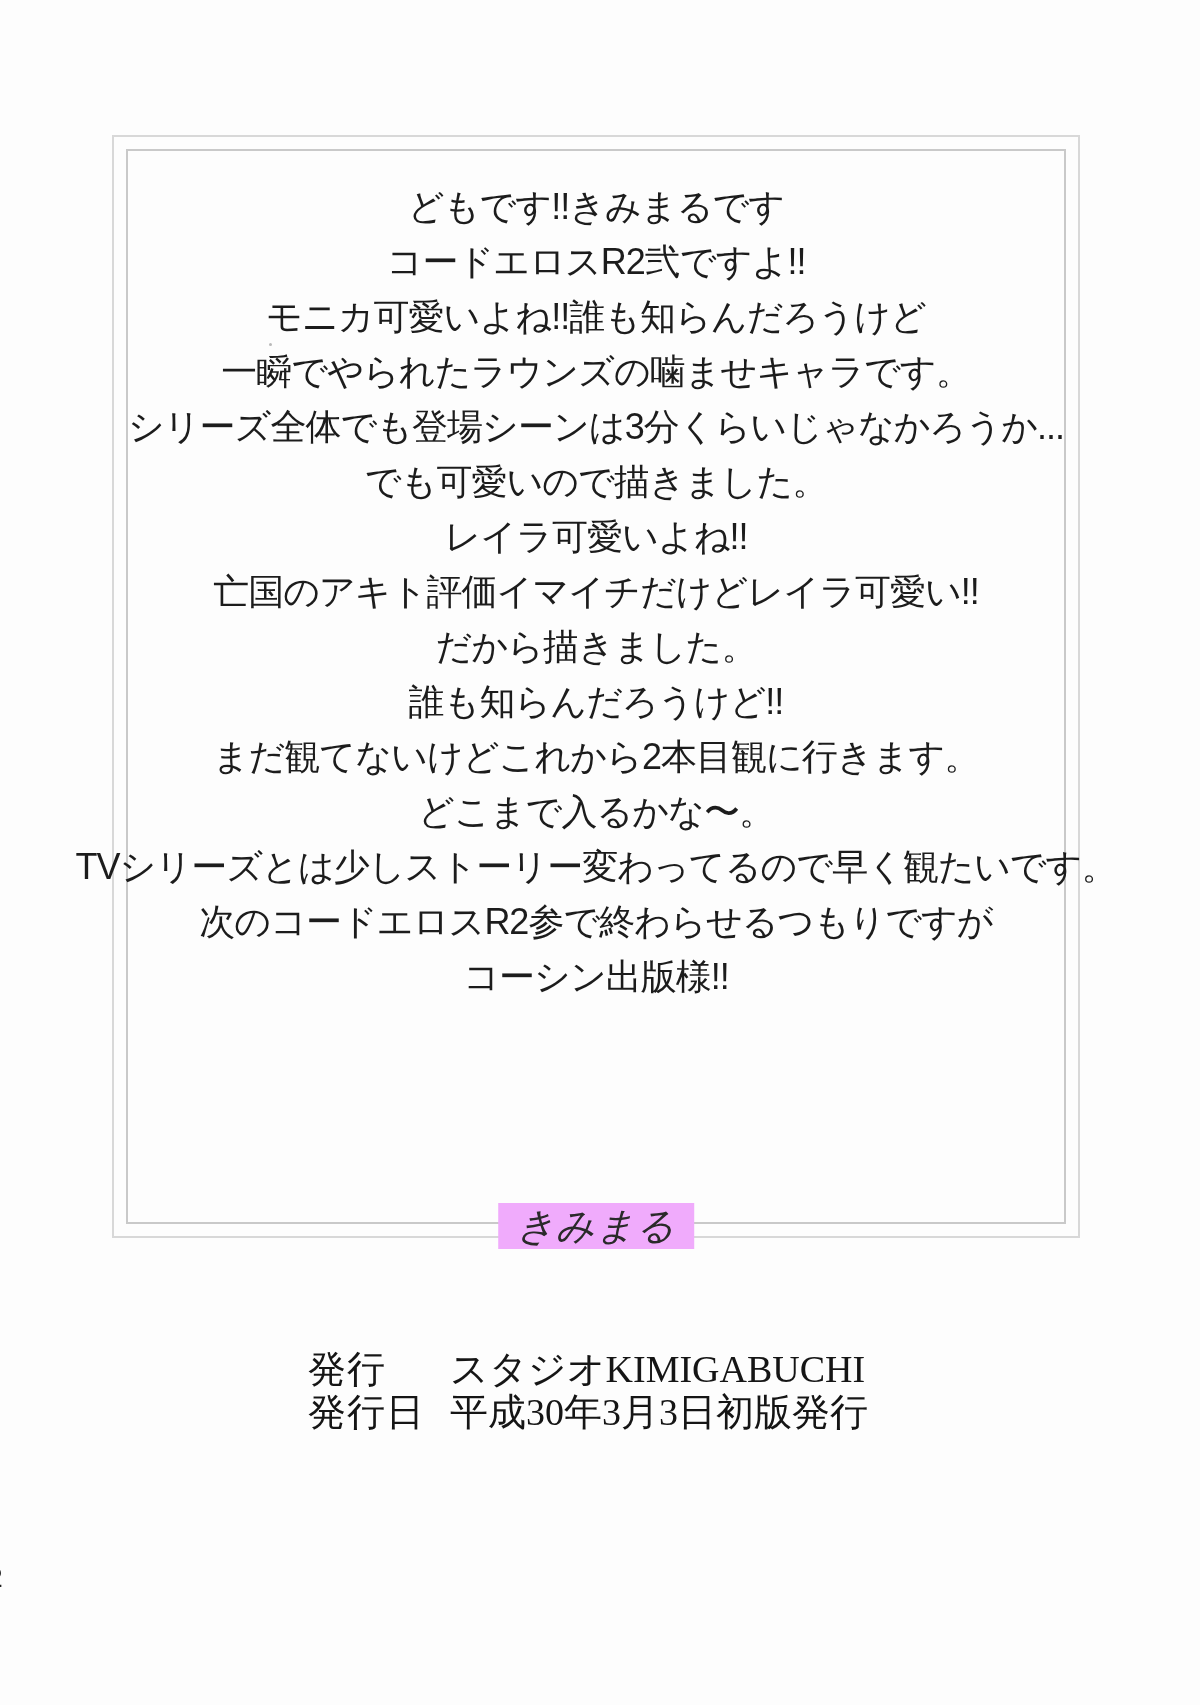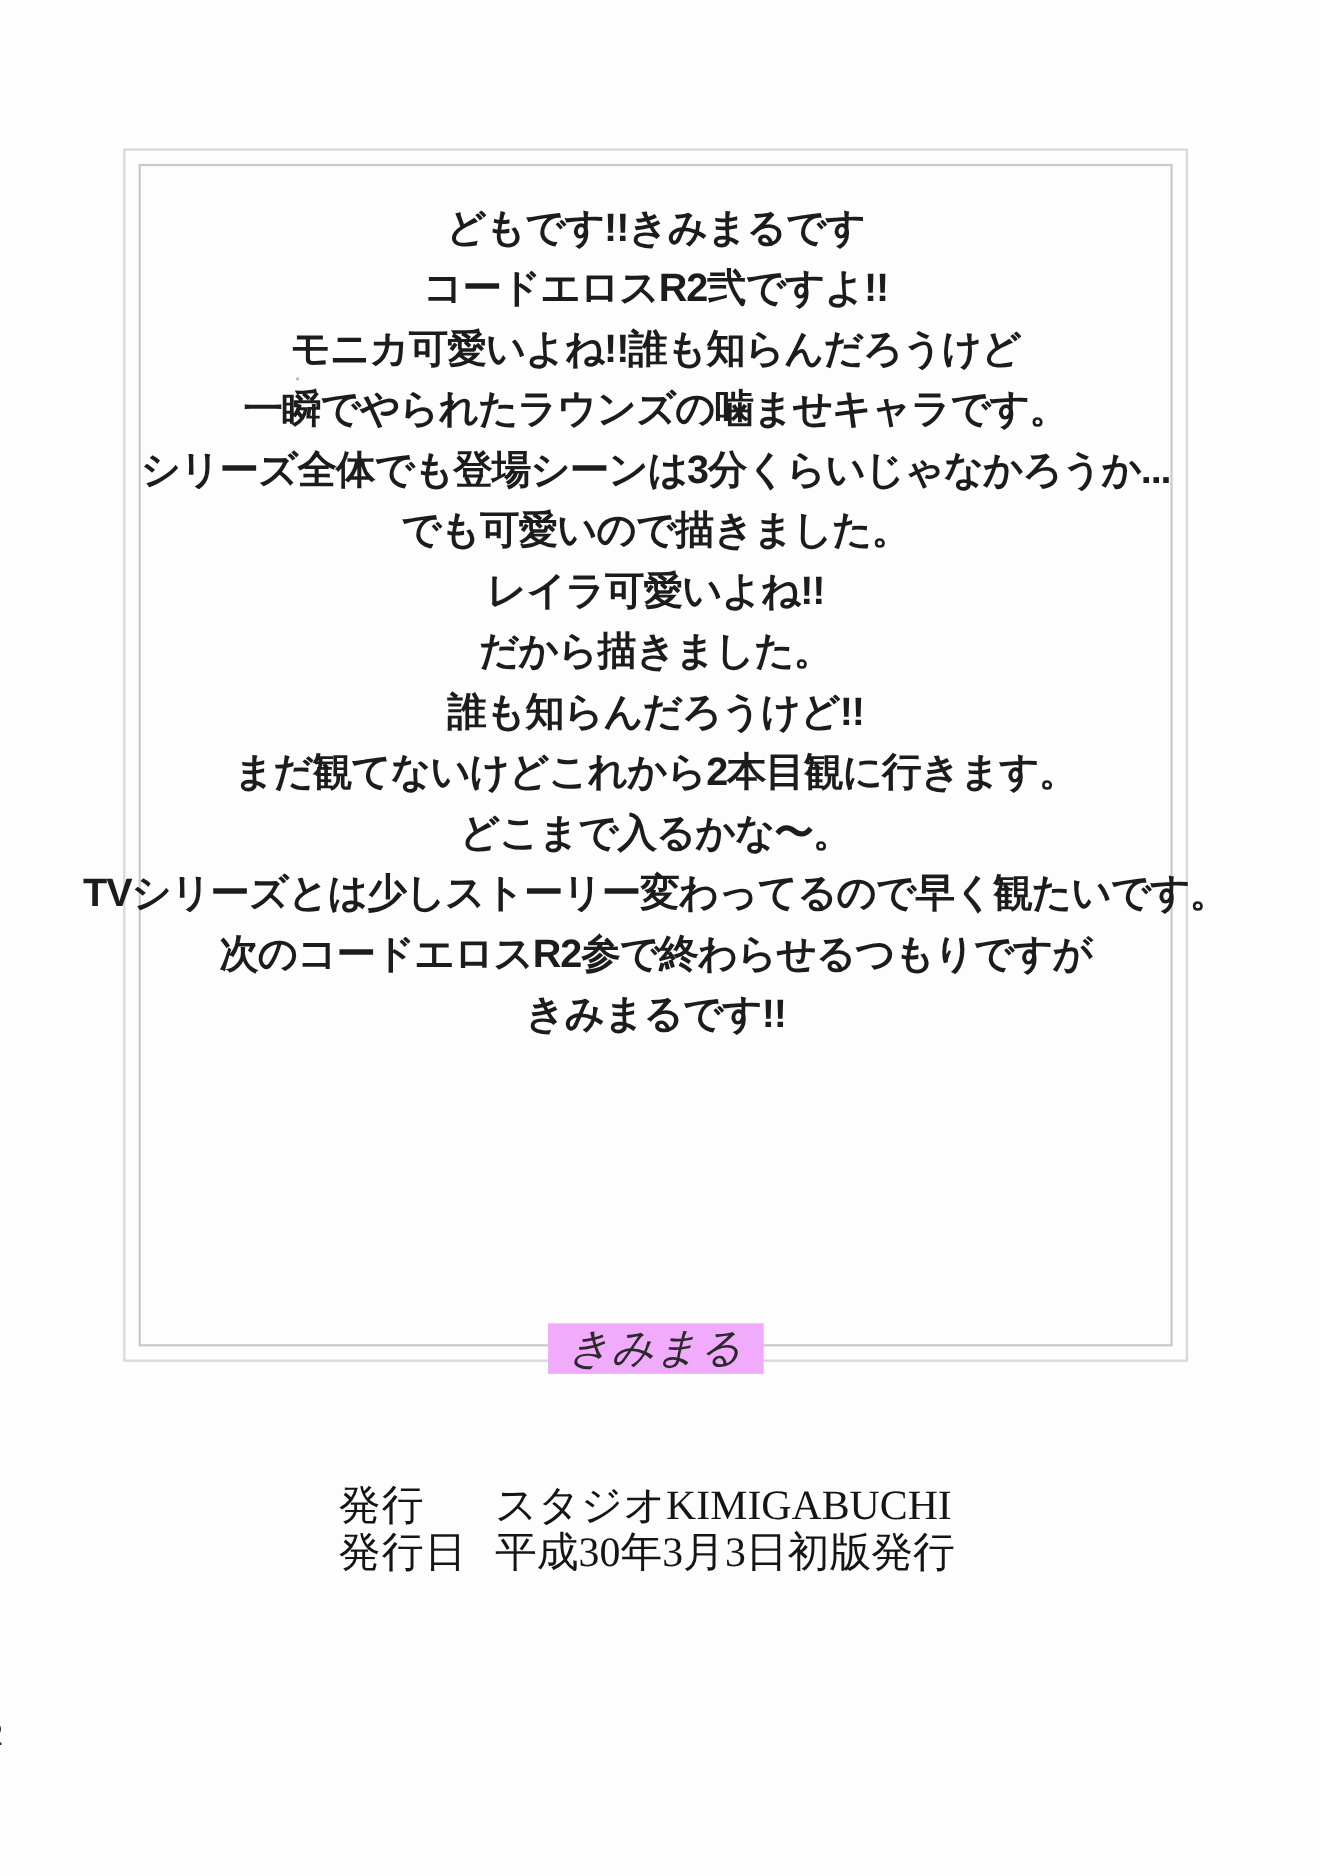--- a/index.html
+++ b/index.html
@@ -23,21 +23,21 @@
     left: 12px; top: 12px; right: 12px; bottom: 12px;
     border: 2px solid #c9c9c9;
   }
   
   .afterword {
     position: absolute;
     left: -60px; right: -60px; top: 42px;
     text-align: center;
     font-size: 36px;
     line-height: 55px;
-    font-weight: 700;
+    font-weight: 400;
     letter-spacing: -1px;
     color: #1c1c1c;
   }
   .afterword .line { white-space: nowrap; }
   
   .signature {
     position: absolute;
     left: 596px; top: 1203px;
     transform: translateX(-50%);
     background: #f0abfc;
@@ -93,27 +93,28 @@
   <div class="frame-inner"></div>
   <div class="speck"></div>
   <div class="afterword">
     <div class="line">どもです!!きみまるです</div>
     <div class="line">コードエロスR2弐ですよ!!</div>
     <div class="line">モニカ可愛いよね!!誰も知らんだろうけど</div>
     <div class="line">一瞬でやられたラウンズの噛ませキャラです。</div>
     <div class="line">シリーズ全体でも登場シーンは3分くらいじゃなかろうか...</div>
     <div class="line">でも可愛いので描きました。</div>
     <div class="line">レイラ可愛いよね!!</div>
+    <div class="line">亡国のアキト評価イマイチだけどレイラ可愛い!!</div>
     <div class="line">だから描きました。</div>
     <div class="line">誰も知らんだろうけど!!</div>
     <div class="line">まだ観てないけどこれから2本目観に行きます。</div>
     <div class="line">どこまで入るかな〜。</div>
     <div class="line">TVシリーズとは少しストーリー変わってるので早く観たいです。</div>
     <div class="line">次のコードエロスR2参で終わらせるつもりですが</div>
-    <div class="line">きみまるです!!</div>
+    <div class="line">コーシン出版様!!</div>
   </div>
 </div>
 
 <div class="signature">きみまる</div>
 
 <div class="colophon">
   <div class="colophon-row">
     <span class="colophon-label">発行</span>
     <span class="colophon-value">スタジオKIMIGABUCHI</span>
   </div>

